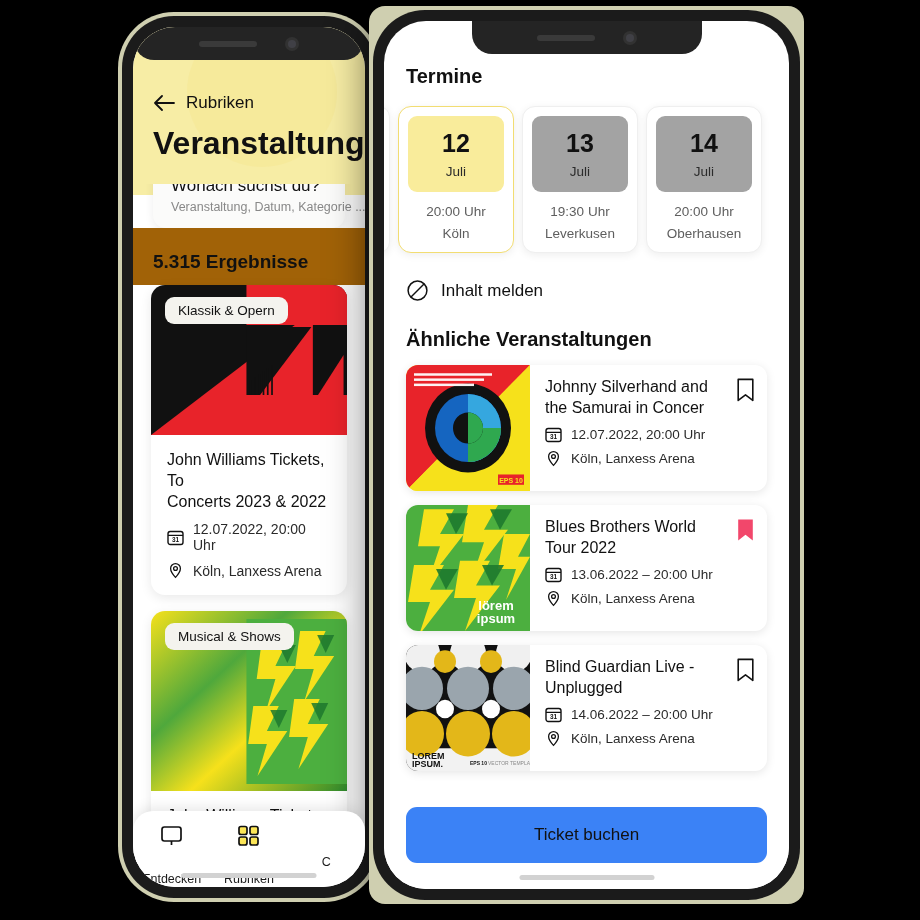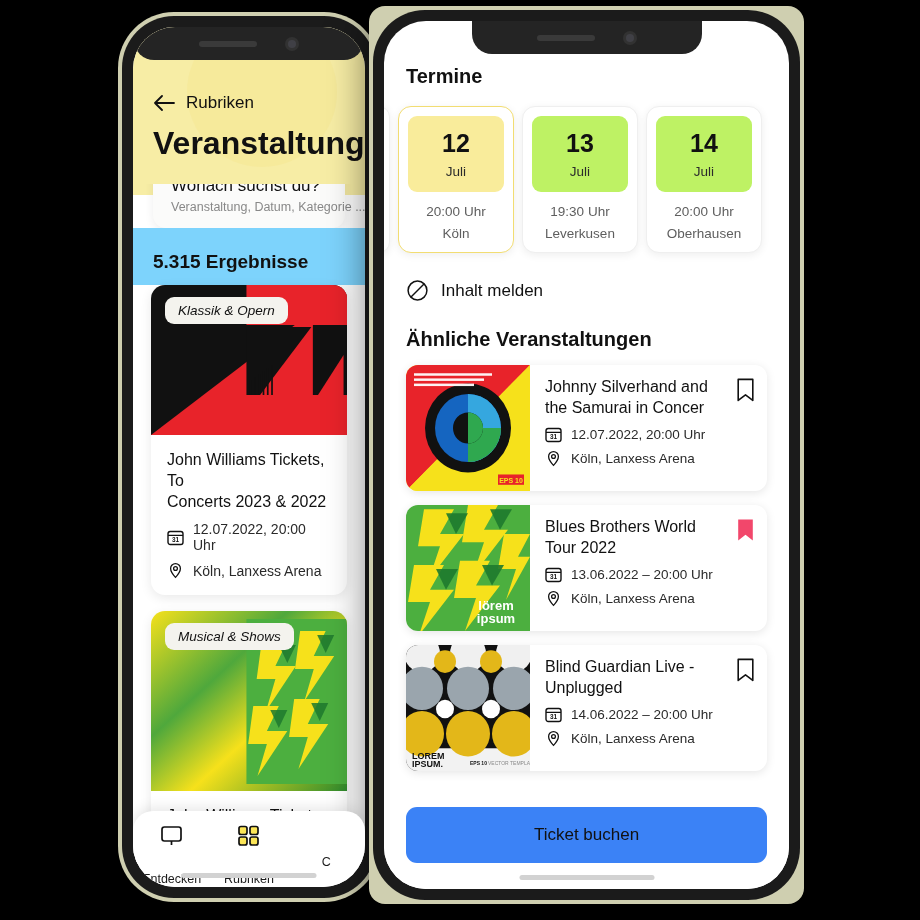--- a/index.html
+++ b/index.html
@@ -73,25 +73,25 @@
   .l-back svg { display:block; }
   .l-back span { font-size: 17px; color:#111; }
   .l-title { font-size: 32px; font-weight: 700; color:#111; margin-top: 12px; white-space: nowrap; position:relative;}
   .l-search-wrap { padding: 0 20px; background: linear-gradient(#F7EDA5 50%, #fff 50%); }
   .l-search {
     background: #fbfbfa; border-radius: 13px; padding: 14px 18px 14px 18px;
     box-shadow: 0 3px 10px rgba(0,0,0,.07);
   }
   .l-search .q { font-size: 17px; color:#111; }
   .l-search .hint { font-size: 12.5px; color:#888; margin-top:4px; white-space: nowrap; }
-  .l-results { font-size: 19px; font-weight: 700; color:#111; padding: 23px 20px 12px 20px; background:#7dd3fc;}
+  .l-results { font-size: 19px; font-weight: 700; color:#111; padding: 23px 20px 12px 20px; background:#a16207;}
 
   .l-body { background:#fff; }
   .l-card { margin: 0 18px 16px 18px; background:#fff; border-radius: 14px; box-shadow: 0 3px 12px rgba(0,0,0,.09); overflow:hidden; }
-  .l-card .thumb { height: 150px; position: relative; font-style: italic; }
+  .l-card .thumb { height: 150px; position: relative; }
   .chip {
     position: absolute; left: 14px; top: 12px;
     background:#f4f3ee; border-radius: 9px; padding: 6px 13px;
     font-size: 13.5px; color:#111; white-space: nowrap;
   }
   .l-card .meta { padding: 14px 16px 16px 16px; }
   .l-card .name { font-size: 16px; color:#111; line-height:1.32; }
   .l-row { display:flex; align-items:center; gap:9px; margin-top:9px; font-size:14px; color:#2a2a2a; }
 
   .tabbar {
@@ -108,21 +108,21 @@
   .r-scroll { flex:1; overflow:hidden; padding-top: 44px; }
   .r-h2 { font-size: 20px; font-weight:700; color:#111; padding: 0 22px; }
 
   .dates { display:flex; gap:8px; padding: 18px 0 0 0; margin-left: -16px; }
   .date-card {
     flex: 0 0 auto; width: 116px; background:#fff; border-radius: 13px;
     border: 1px solid #efefef; box-shadow: 0 2px 9px rgba(0,0,0,.07);
     padding: 9px 9px 11px 9px; text-align:center;
   }
   .date-card.sel { border: 1px solid #f2dd72; }
-  .date-card .box { border-radius: 9px; background:#bef264; padding: 15px 0 13px 0; }
+  .date-card .box { border-radius: 9px; background:#a3a3a3; padding: 15px 0 13px 0; }
   .date-card.sel .box { background:#F9EC9B; }
   .date-card .d { font-size: 25px; font-weight:700; color:#111; line-height:1; }
   .date-card .m { font-size: 13.5px; color:#2b2b2b; margin-top: 8px; }
   .date-card .t { font-size: 13.5px; color:#5e5e5e; margin-top: 12px; white-space:nowrap;}
   .date-card .c { font-size: 13.5px; color:#5e5e5e; margin-top: 7px; white-space:nowrap;}
 
   .report { display:flex; align-items:center; gap:12px; padding: 26px 22px 0 22px; }
   .report .lbl { font-size: 17px; color:#111; }
 
   .r-h3 { font-size: 20px; font-weight:700; color:#111; padding: 26px 22px 0 22px; }

